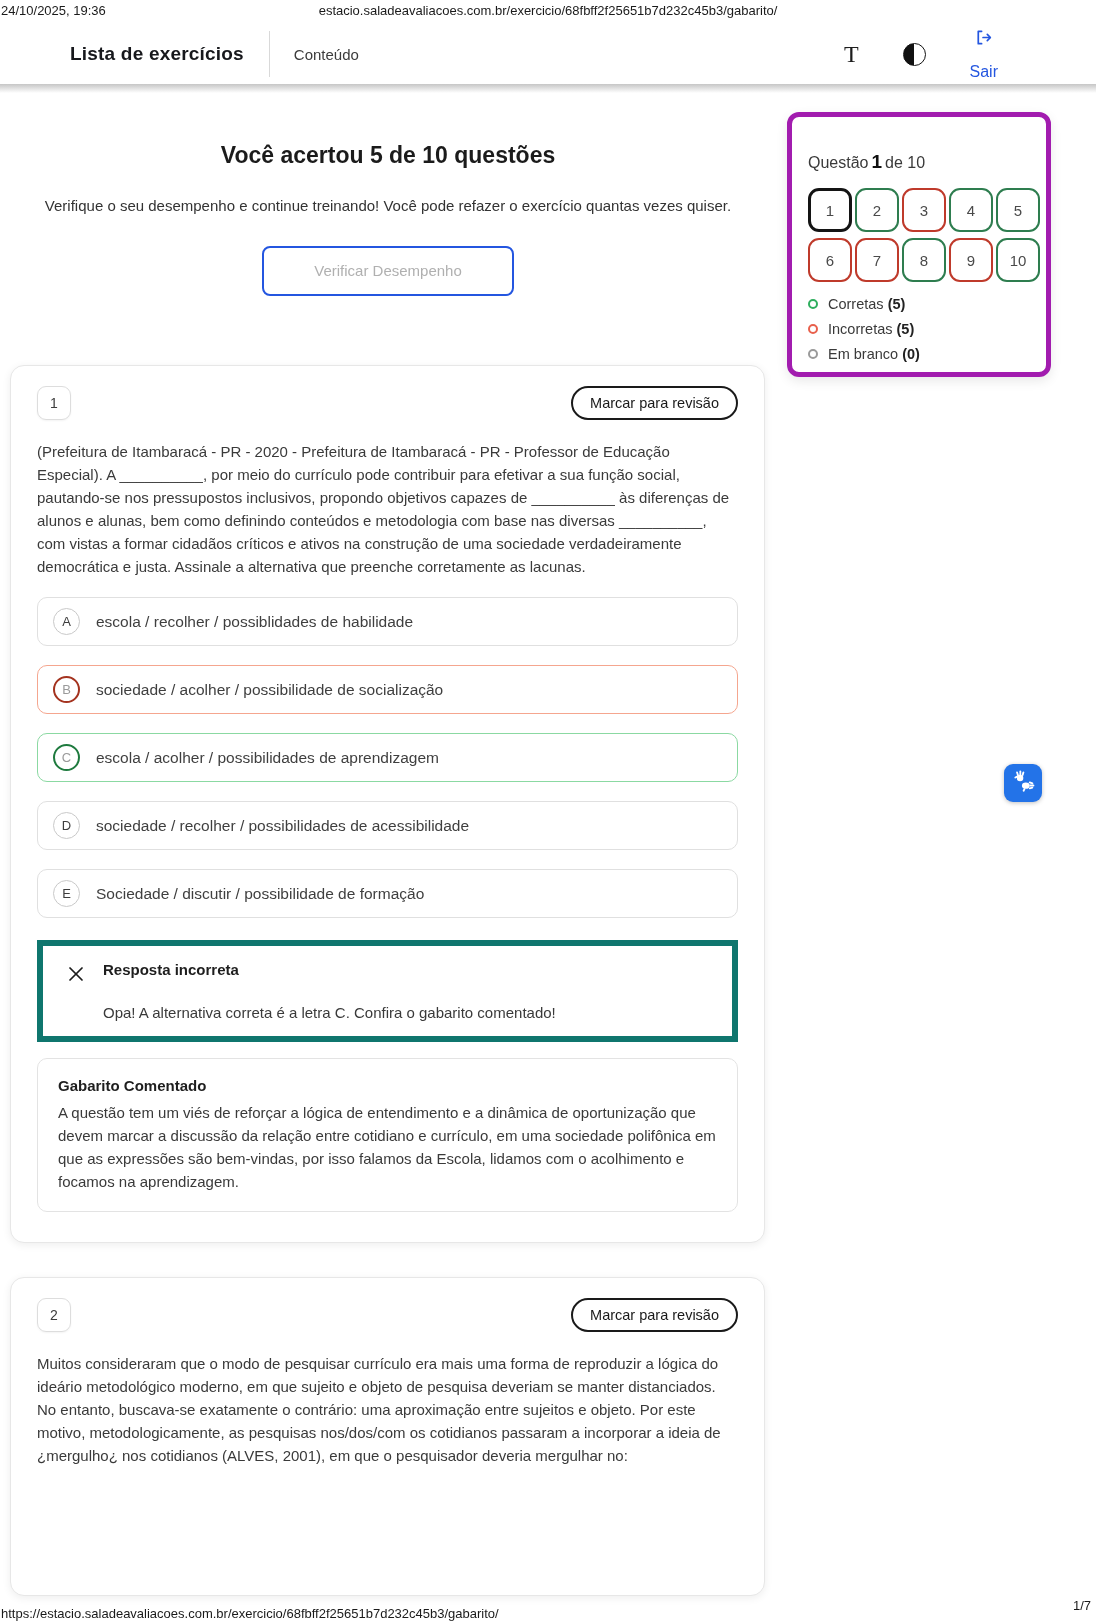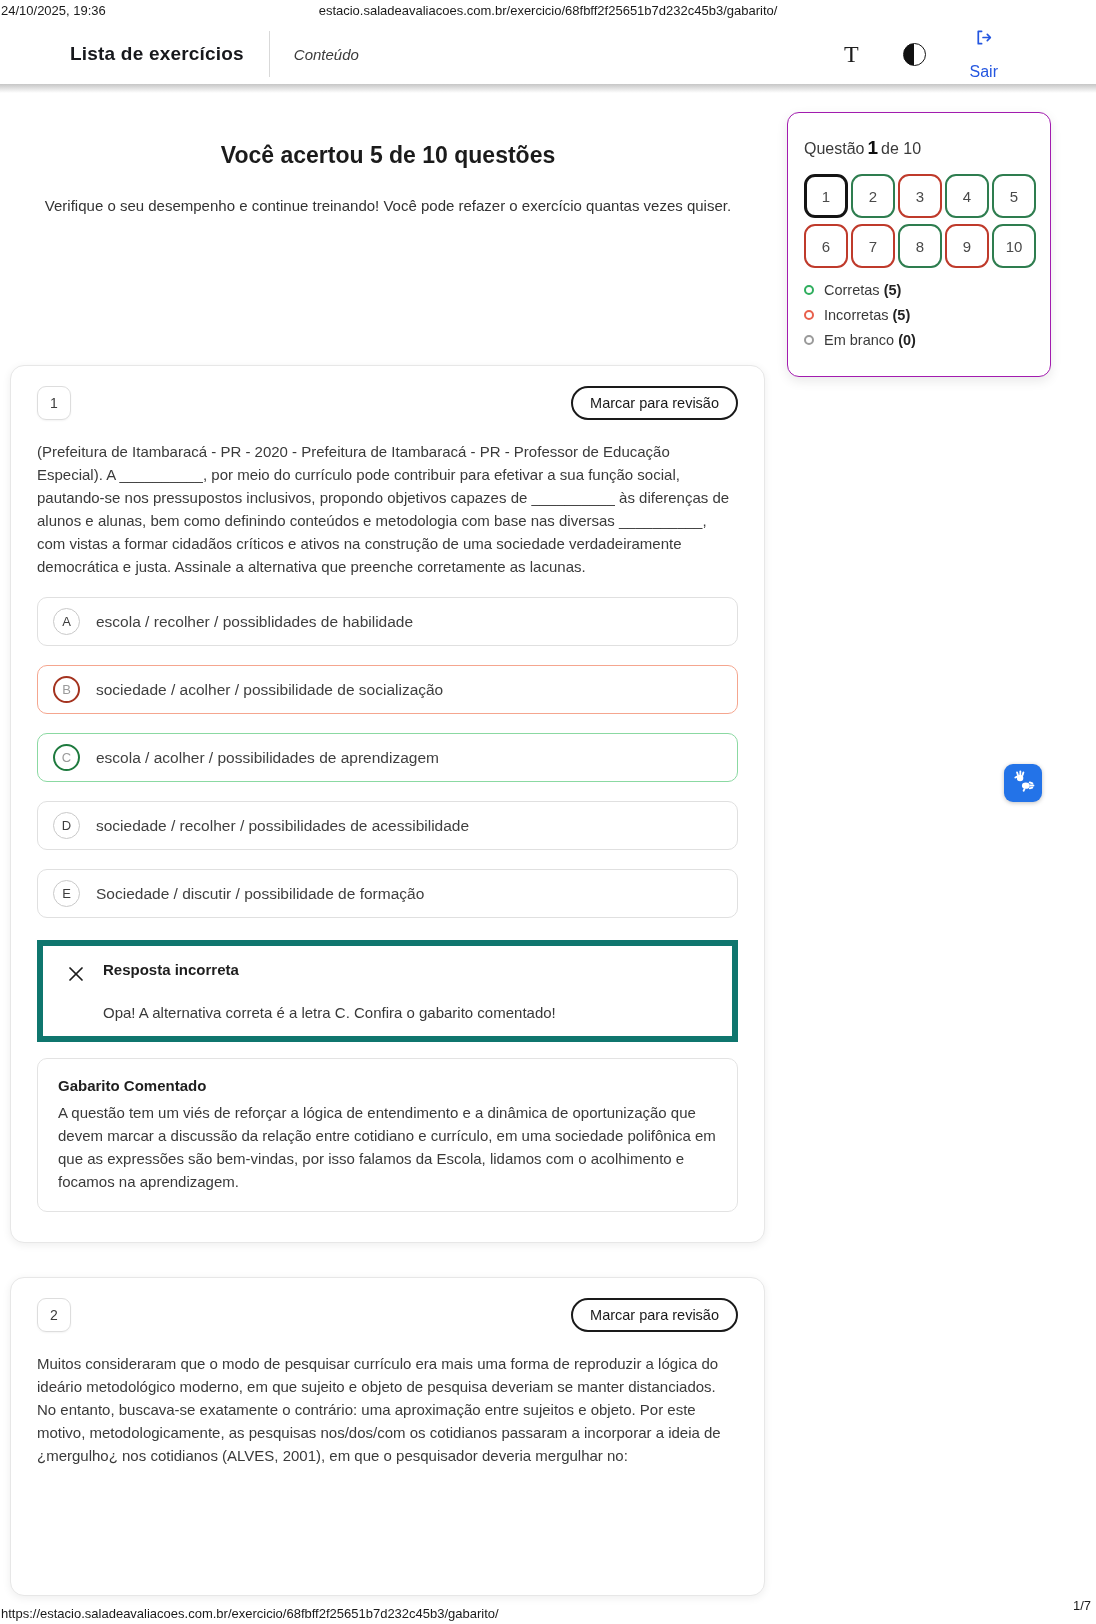--- a/index.html
+++ b/index.html
@@ -10,35 +10,35 @@
   .print-date { position:absolute; left:1px; top:0; }
   .print-url { position:absolute; left:0; right:0; top:0; text-align:center; }
   .print-footer { position:absolute; top:1598px; left:0; width:100%; font-size:13px; color:#1a1a1a; }
   .footer-url { position:absolute; left:1px; top:8px; }
   .footer-page { position:absolute; right:5px; top:0; }
 
   
   .app-header { position:absolute; top:24px; left:0; width:100%; height:60px; display:flex; align-items:center; background:#fff; }
   .brand { margin-left:70px; font-size:19px; font-weight:bold; color:#17181c; letter-spacing:.2px; }
   .hdr-divider { width:1px; height:46px; background:#d9d9d9; margin-left:25px; }
-  .nav-item { margin-left:24px; font-size:15px; color:#3c3c3c;font-style:italic; }
+  .nav-item { margin-left:24px; font-size:15px; color:#3c3c3c; }
   .hdr-right { margin-left:auto; margin-right:98px; display:flex; align-items:center; gap:44px; }
   .ticon { font-family:"Liberation Serif",serif; font-size:24px; color:#1d1d1d; line-height:1; }
   .contrast { width:23px; height:23px; border-radius:50%; border:1.5px solid #111; background:linear-gradient(90deg,#111 0 50%,#fff 50% 100%); }
   .logout { display:flex; align-items:center; gap:12px; color:#2456e0; font-size:16px; cursor:pointer;flex-direction:column; }
   .header-shadow { position:absolute; top:84px; left:0; width:100%; height:9px; background:linear-gradient(to bottom,#c6c6c6,rgba(255,255,255,0)); }
 
   
   .summary { position:absolute; top:142px; left:38px; width:700px; text-align:center; }
   .summary-title { font-size:23px; font-weight:bold; color:#1b1b1b; }
   .summary-sub { margin:24px auto 0; width:690px; font-size:15px; line-height:25px; color:#333; }
   .verify-btn { display:inline-block; margin-top:28px; width:252px; height:50px; line-height:46px; border:2px solid #2456e0; border-radius:8px; background:#fff; font-size:15px; color:#b0b0b0; cursor:pointer; }
 
   
-  .sidebar-card { position:absolute; top:112px; left:787px; width:264px; height:265px; background:#fff; border:1px solid #a21caf; border-radius:12px; box-shadow:0 4px 12px rgba(0,0,0,.09); padding:24px 16px; }
+  .sidebar-card { position:absolute; top:112px; left:787px; width:264px; height:265px; background:#fff; border:5px solid #a21caf; border-radius:12px; box-shadow:0 4px 12px rgba(0,0,0,.09); padding:34px 16px; }
   .sb-heading { font-size:16px; color:#3a3a3a; }
   .sb-current { font-size:19px; font-weight:bold; color:#101010; margin:0 3px; }
   .qgrid { margin-top:15px; display:grid; grid-template-columns:repeat(5,44px); gap:6px 3px; }
   .qcell { width:44px; height:44px; border:2px solid #9a9a9a; border-radius:11px; background:#fff; display:flex; align-items:center; justify-content:center; font-size:15px; color:#4a4a4a; cursor:pointer; }
   .qcell[data-status="correct"] { border-color:#2e7d4f; }
   .qcell[data-status="incorrect"] { border-color:#bf3a2b; }
   .qcell[data-status="current"] { border-color:#141414; border-width:3px; }
   .legend { margin-top:14px; }
   .legend-row { display:flex; align-items:center; gap:10px; margin-top:9px; font-size:14.5px; color:#3a3a3a; }
   .dot { width:10px; height:10px; border-radius:50%; border:2px solid #9a9a9a; flex:0 0 auto; }
@@ -101,20 +101,21 @@
       </span>
       <span>Sair</span>
     </div>
   </div>
 </div>
 <div class="header-shadow"></div>
 
 <div class="summary">
   <div class="summary-title">Você acertou 5 de 10 questões</div>
   <div class="summary-sub">Verifique o seu desempenho e continue treinando! Você pode refazer o exercício quantas vezes quiser.</div>
+  <button class="verify-btn">Verificar Desempenho</button>
 </div>
 
 <div class="sidebar-card">
   <div class="sb-heading">
     <span>Questão</span><span class="sb-current">1</span><span>de 10</span>
   </div>
   <div class="qgrid">
     <div class="qcell" data-status="current">1</div>
     <div class="qcell" data-status="correct">2</div>
     <div class="qcell" data-status="incorrect">3</div>

